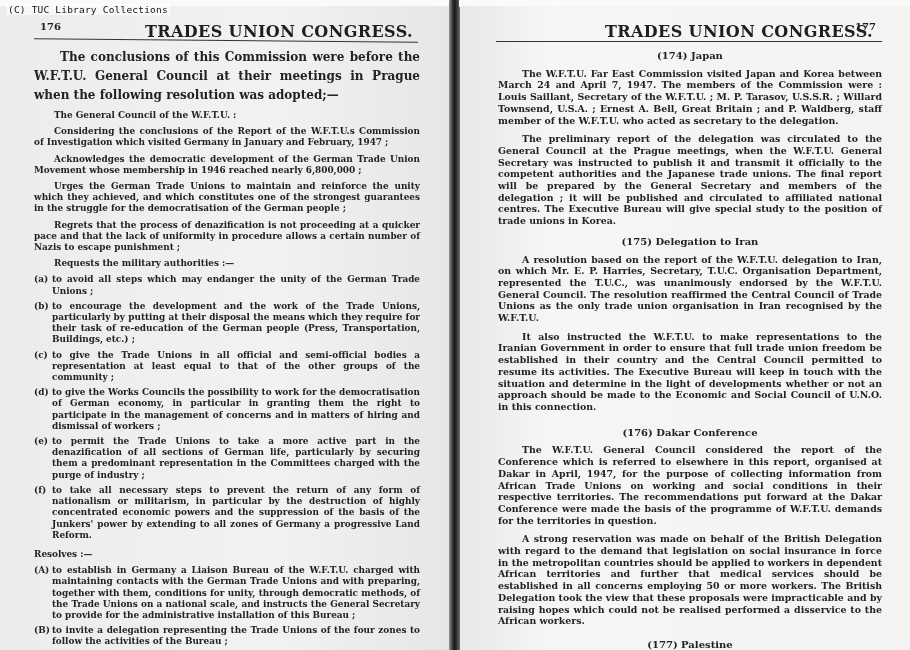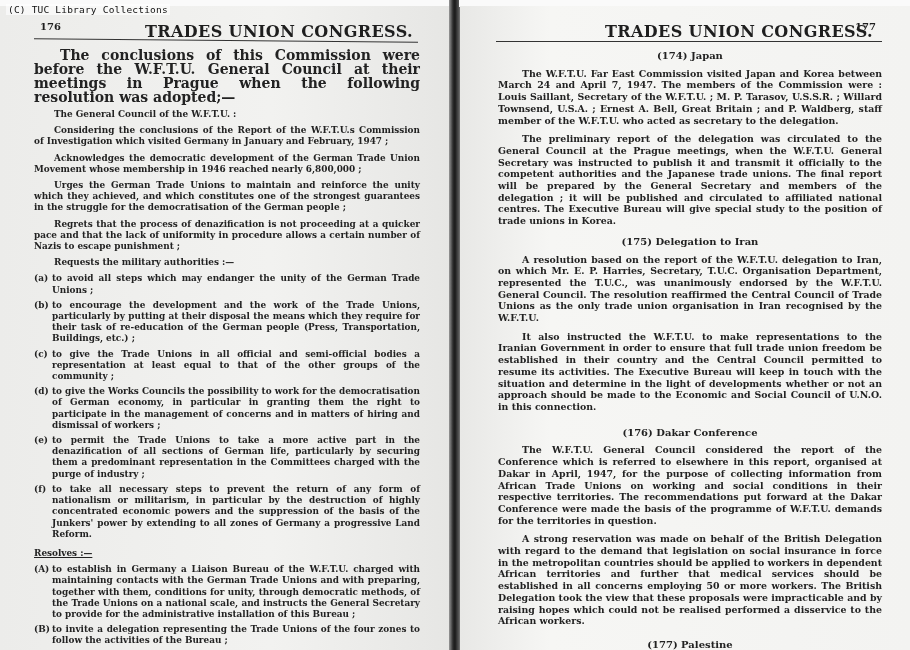--- a/index.html
+++ b/index.html
@@ -27,21 +27,21 @@
       background: rgba(255,255,255,0.6); padding: 0 2px; letter-spacing: 0.2px;
     }
     .running-head { position: absolute; top: 16px; font-size: 16px; font-weight: bold; letter-spacing: 0.4px; }
     .page-num { position: absolute; top: 15px; font-size: 10px; font-weight: bold; }
     .rule { position: absolute; height: 1px; background: #333; }
     .text {
       position: absolute; font-size: 8.9px; line-height: 11.2px; text-align: justify;
       font-weight: bold; color: #222;
     }
     .text p { margin: 0 0 5px 0; text-indent: 20px; }
-    .lead { font-size: 14px; line-height: 14px; text-indent: 26px !important; }
+    .lead { font-size: 12px; line-height: 19px; text-indent: 26px !important; }
     .item { display: flex; margin: 0 0 4px 0; }
     .item .lbl { flex: 0 0 auto; width: 18px; }
     .item .body { flex: 1; }
     .heading { text-align: center; font-size: 10px; font-weight: bold; margin: 9px 0 6px 0; text-indent: 0 !important; }
     .noindent { text-indent: 0 !important; }
     .sectlabel { font-weight: bold; }
     .right .text { font-size: 9.4px; line-height: 11.7px; }
     .right .text p { text-indent: 24px; margin-bottom: 7px; }
   </style>
 </head>
@@ -85,21 +85,21 @@
         <div class="item">
             <span class="lbl">(e)</span>
             <span class="body">to permit the Trade Unions to take a more active part in the denazification of all sections of German life, particularly by securing them a predominant representation in the Committees charged with the purge of industry ;</span>
           </div>
         <div class="item">
             <span class="lbl">(f)</span>
             <span class="body">to take all necessary steps to prevent the return of any form of nationalism or militarism, in particular by the destruction of highly concentrated economic powers and the suppression of the basis of the Junkers' power by extending to all zones of Germany a progressive Land Reform.</span>
           </div>
       </div>
 
-      <p class="noindent" style="margin-top:8px;text-decoration:underline;"><span class="sectlabel">Resolves :—</span></p>
+      <p class="noindent" style="margin-top:8px;"><span class="sectlabel">Resolves :—</span></p>
 
       <div>
         <div class="item">
             <span class="lbl">(A)</span>
             <span class="body">to establish in Germany a Liaison Bureau of the W.F.T.U. charged with maintaining contacts with the German Trade Unions and with preparing, together with them, conditions for unity, through democratic methods, of the Trade Unions on a national scale, and instructs the General Secretary to provide for the administrative installation of this Bureau ;</span>
           </div>
         <div class="item">
             <span class="lbl">(B)</span>
             <span class="body">to invite a delegation representing the Trade Unions of the four zones to follow the activities of the Bureau ;</span>
           </div>

